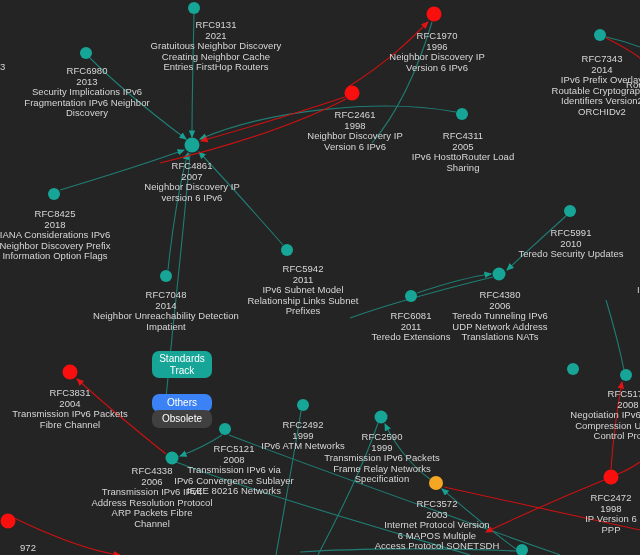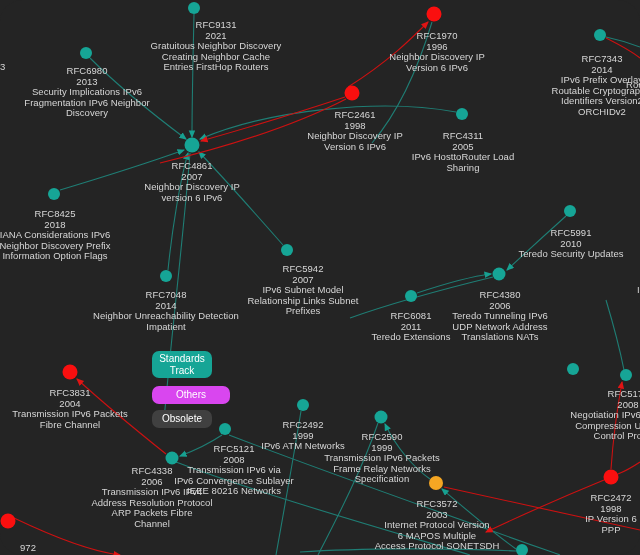--- a/index.html
+++ b/index.html
@@ -128,21 +128,21 @@
 version 6 IPv6</div>
       <div class="label" style="left: 55px; top: 209px;">RFC8425
 2018
 IANA Considerations IPv6
 Neighbor Discovery Prefix
 Information Option Flags</div>
       <div class="label" style="left: 571px; top: 228px;">RFC5991
 2010
 Teredo Security Updates</div>
       <div class="label" style="left: 303px; top: 264px;">RFC5942
-2007
+2011
 IPv6 Subnet Model
 Relationship Links Subnet
 Prefixes</div>
       <div class="label" style="left: 166px; top: 290px;">RFC7048
 2014
 Neighbor Unreachability Detection
 Impatient</div>
       <div class="label" style="left: 500px; top: 290px;">RFC4380
 2006
 Teredo Tunneling IPv6
@@ -185,21 +185,21 @@
 6 MAPOS Multiple
 Access Protocol SONETSDH</div>
       <div class="label" style="left: 611px; top: 493px;">RFC2472
 1998
 IP Version 6
 PPP</div>
     </div>
   <div id="legend-layer">
       <div class="legend-item" style="left: 152px; top: 351px; width: 60px; height: 27px; background: rgb(22, 165, 150); white-space: pre;">Standards
 Track</div>
-      <div class="legend-item" style="left: 152px; top: 386px; width: 78px; height: 18px; background: #d946ef; white-space: pre;">Others</div>
+      <div class="legend-item" style="left: 152px; top: 394px; width: 60px; height: 18px; background: #3b82f6; white-space: pre;">Others</div>
       <div class="legend-item" style="left: 152px; top: 410px; width: 60px; height: 18px; background: #404040; white-space: pre;">Obsolete</div>
     </div>
   <div id="clipped-layer">
       <div class="label" style="left: 2px; top: 543px; transform: none; text-align: left; margin-left: 18px;">972</div>
       <div class="label" style="left: 637px; top: 285px; transform: none; text-align: left;">IP</div>
       <div class="label" style="left: 0px; top: 62px; transform: none; text-align: left;">3</div>
       <div class="label" style="left: 626px; top: 80px; transform: none; text-align: left;">Rou</div>
     </div>
 
 </div>

